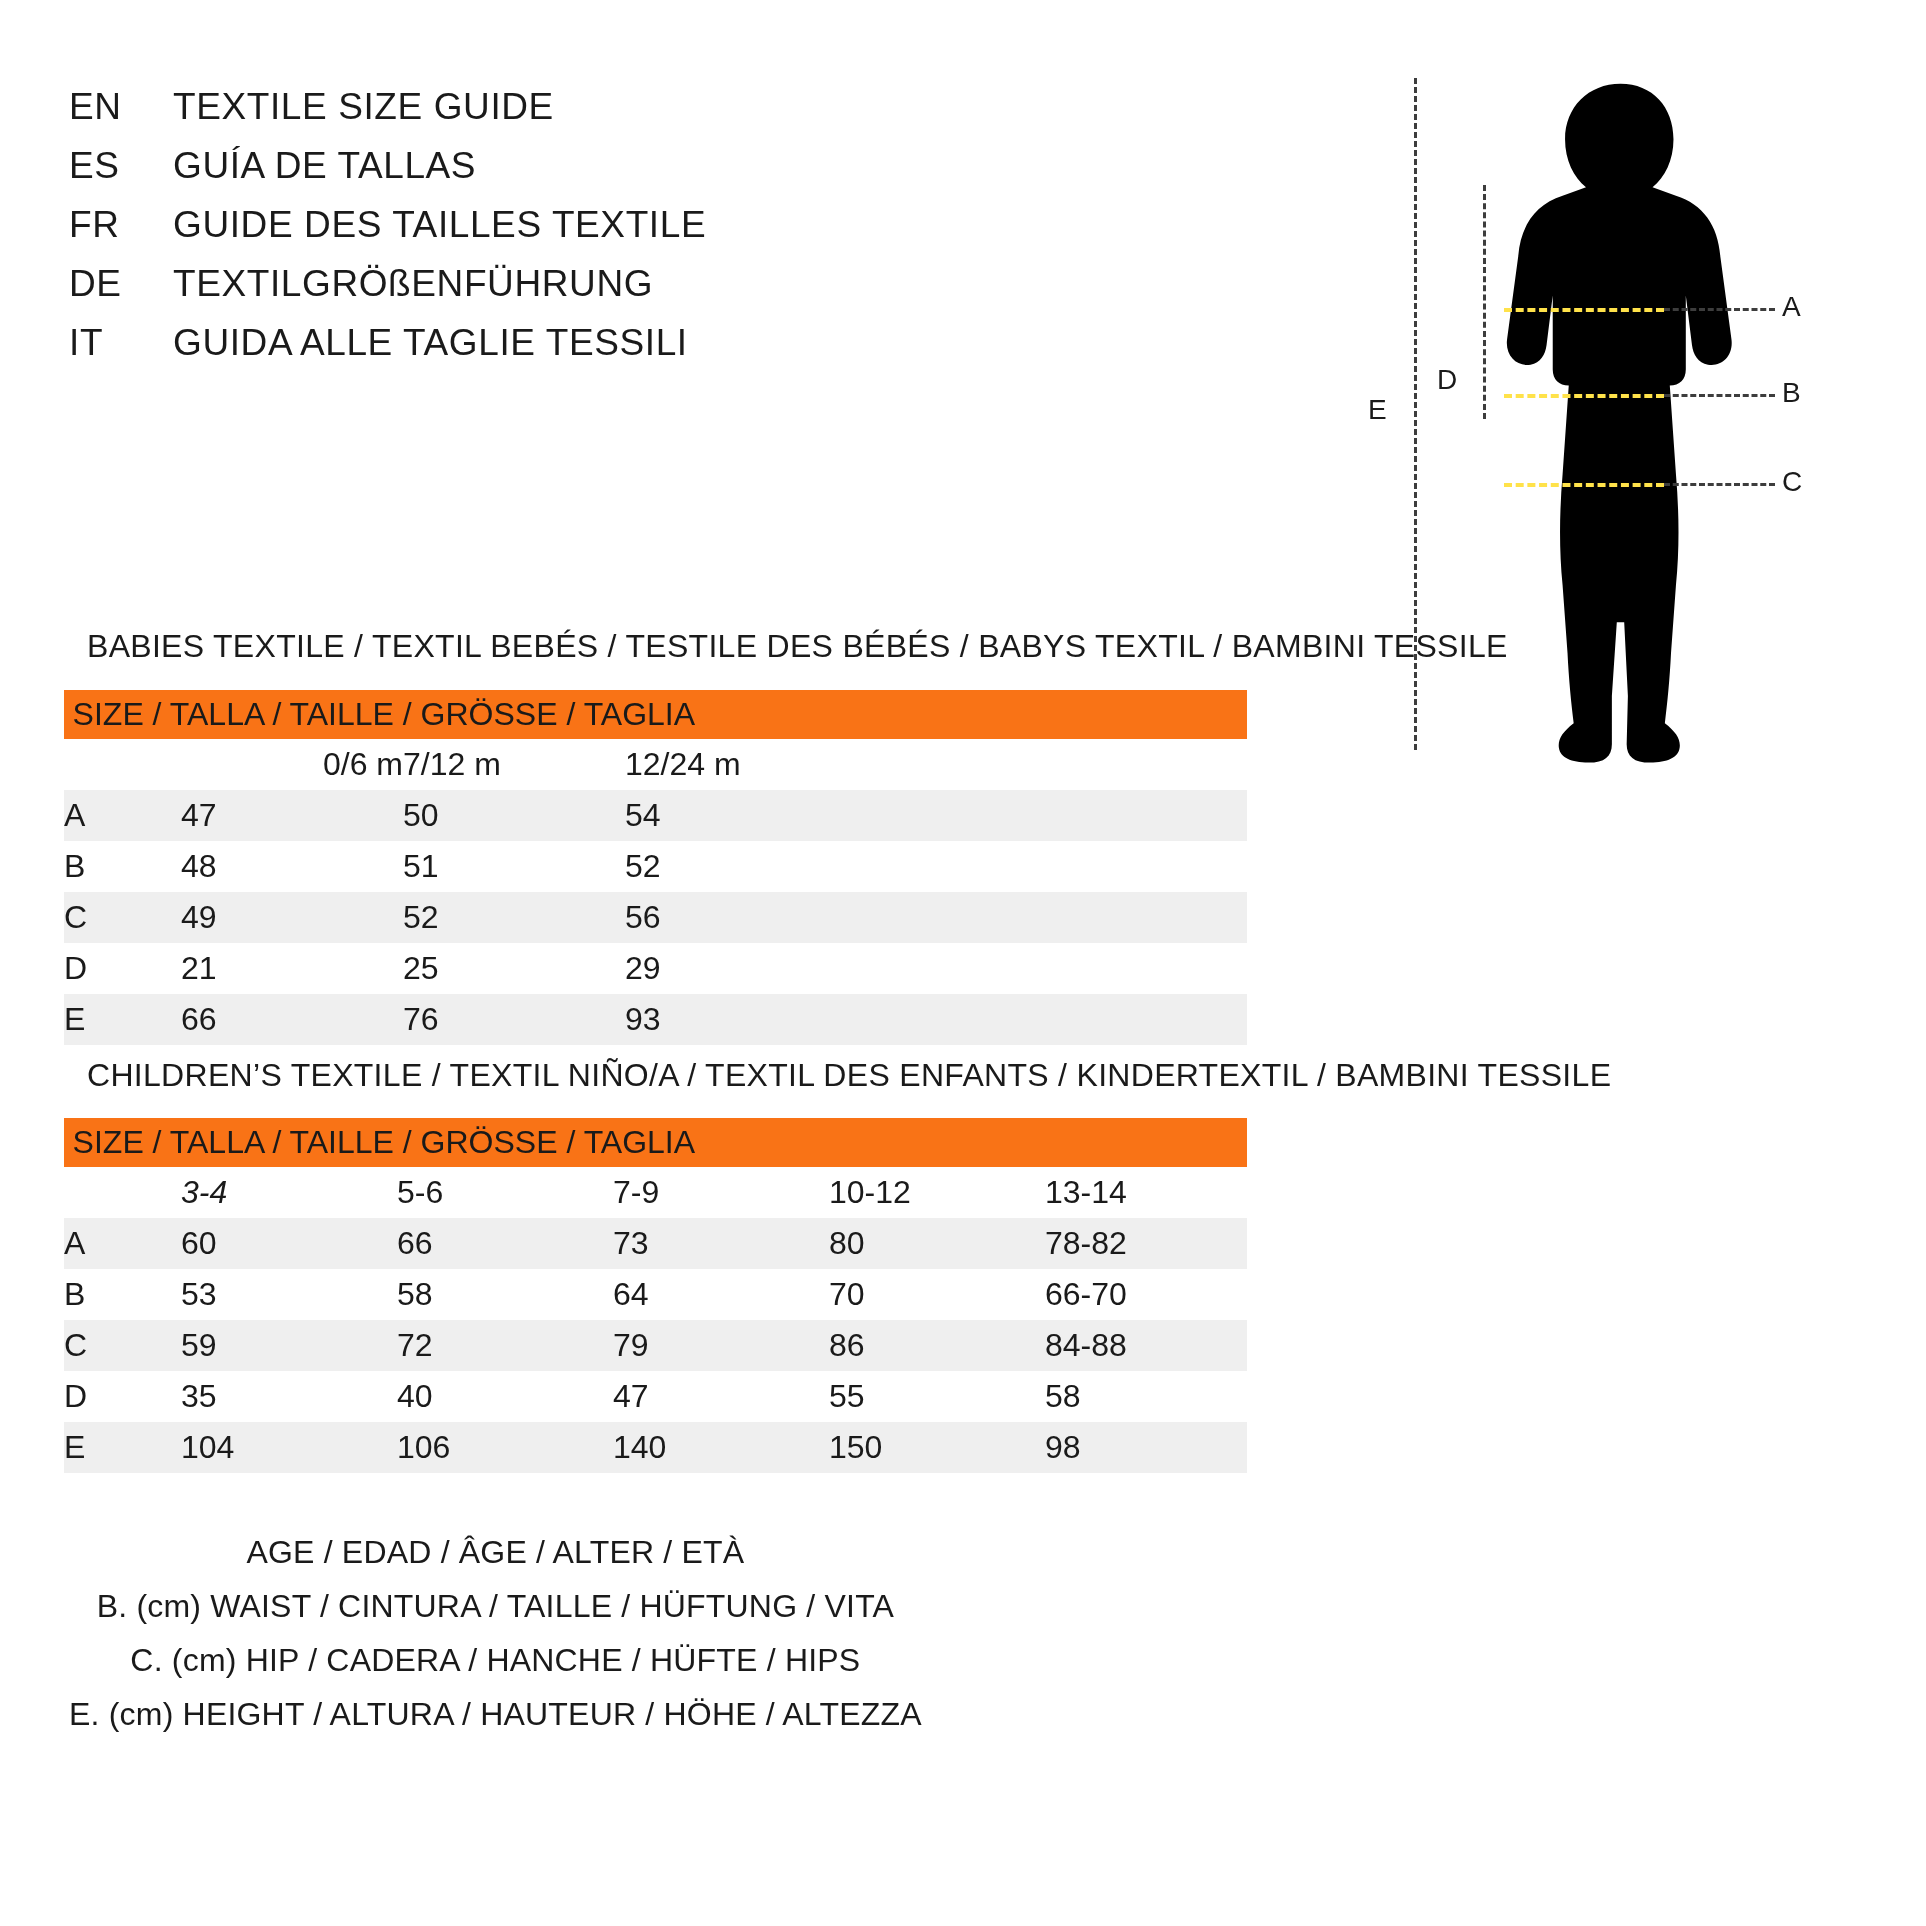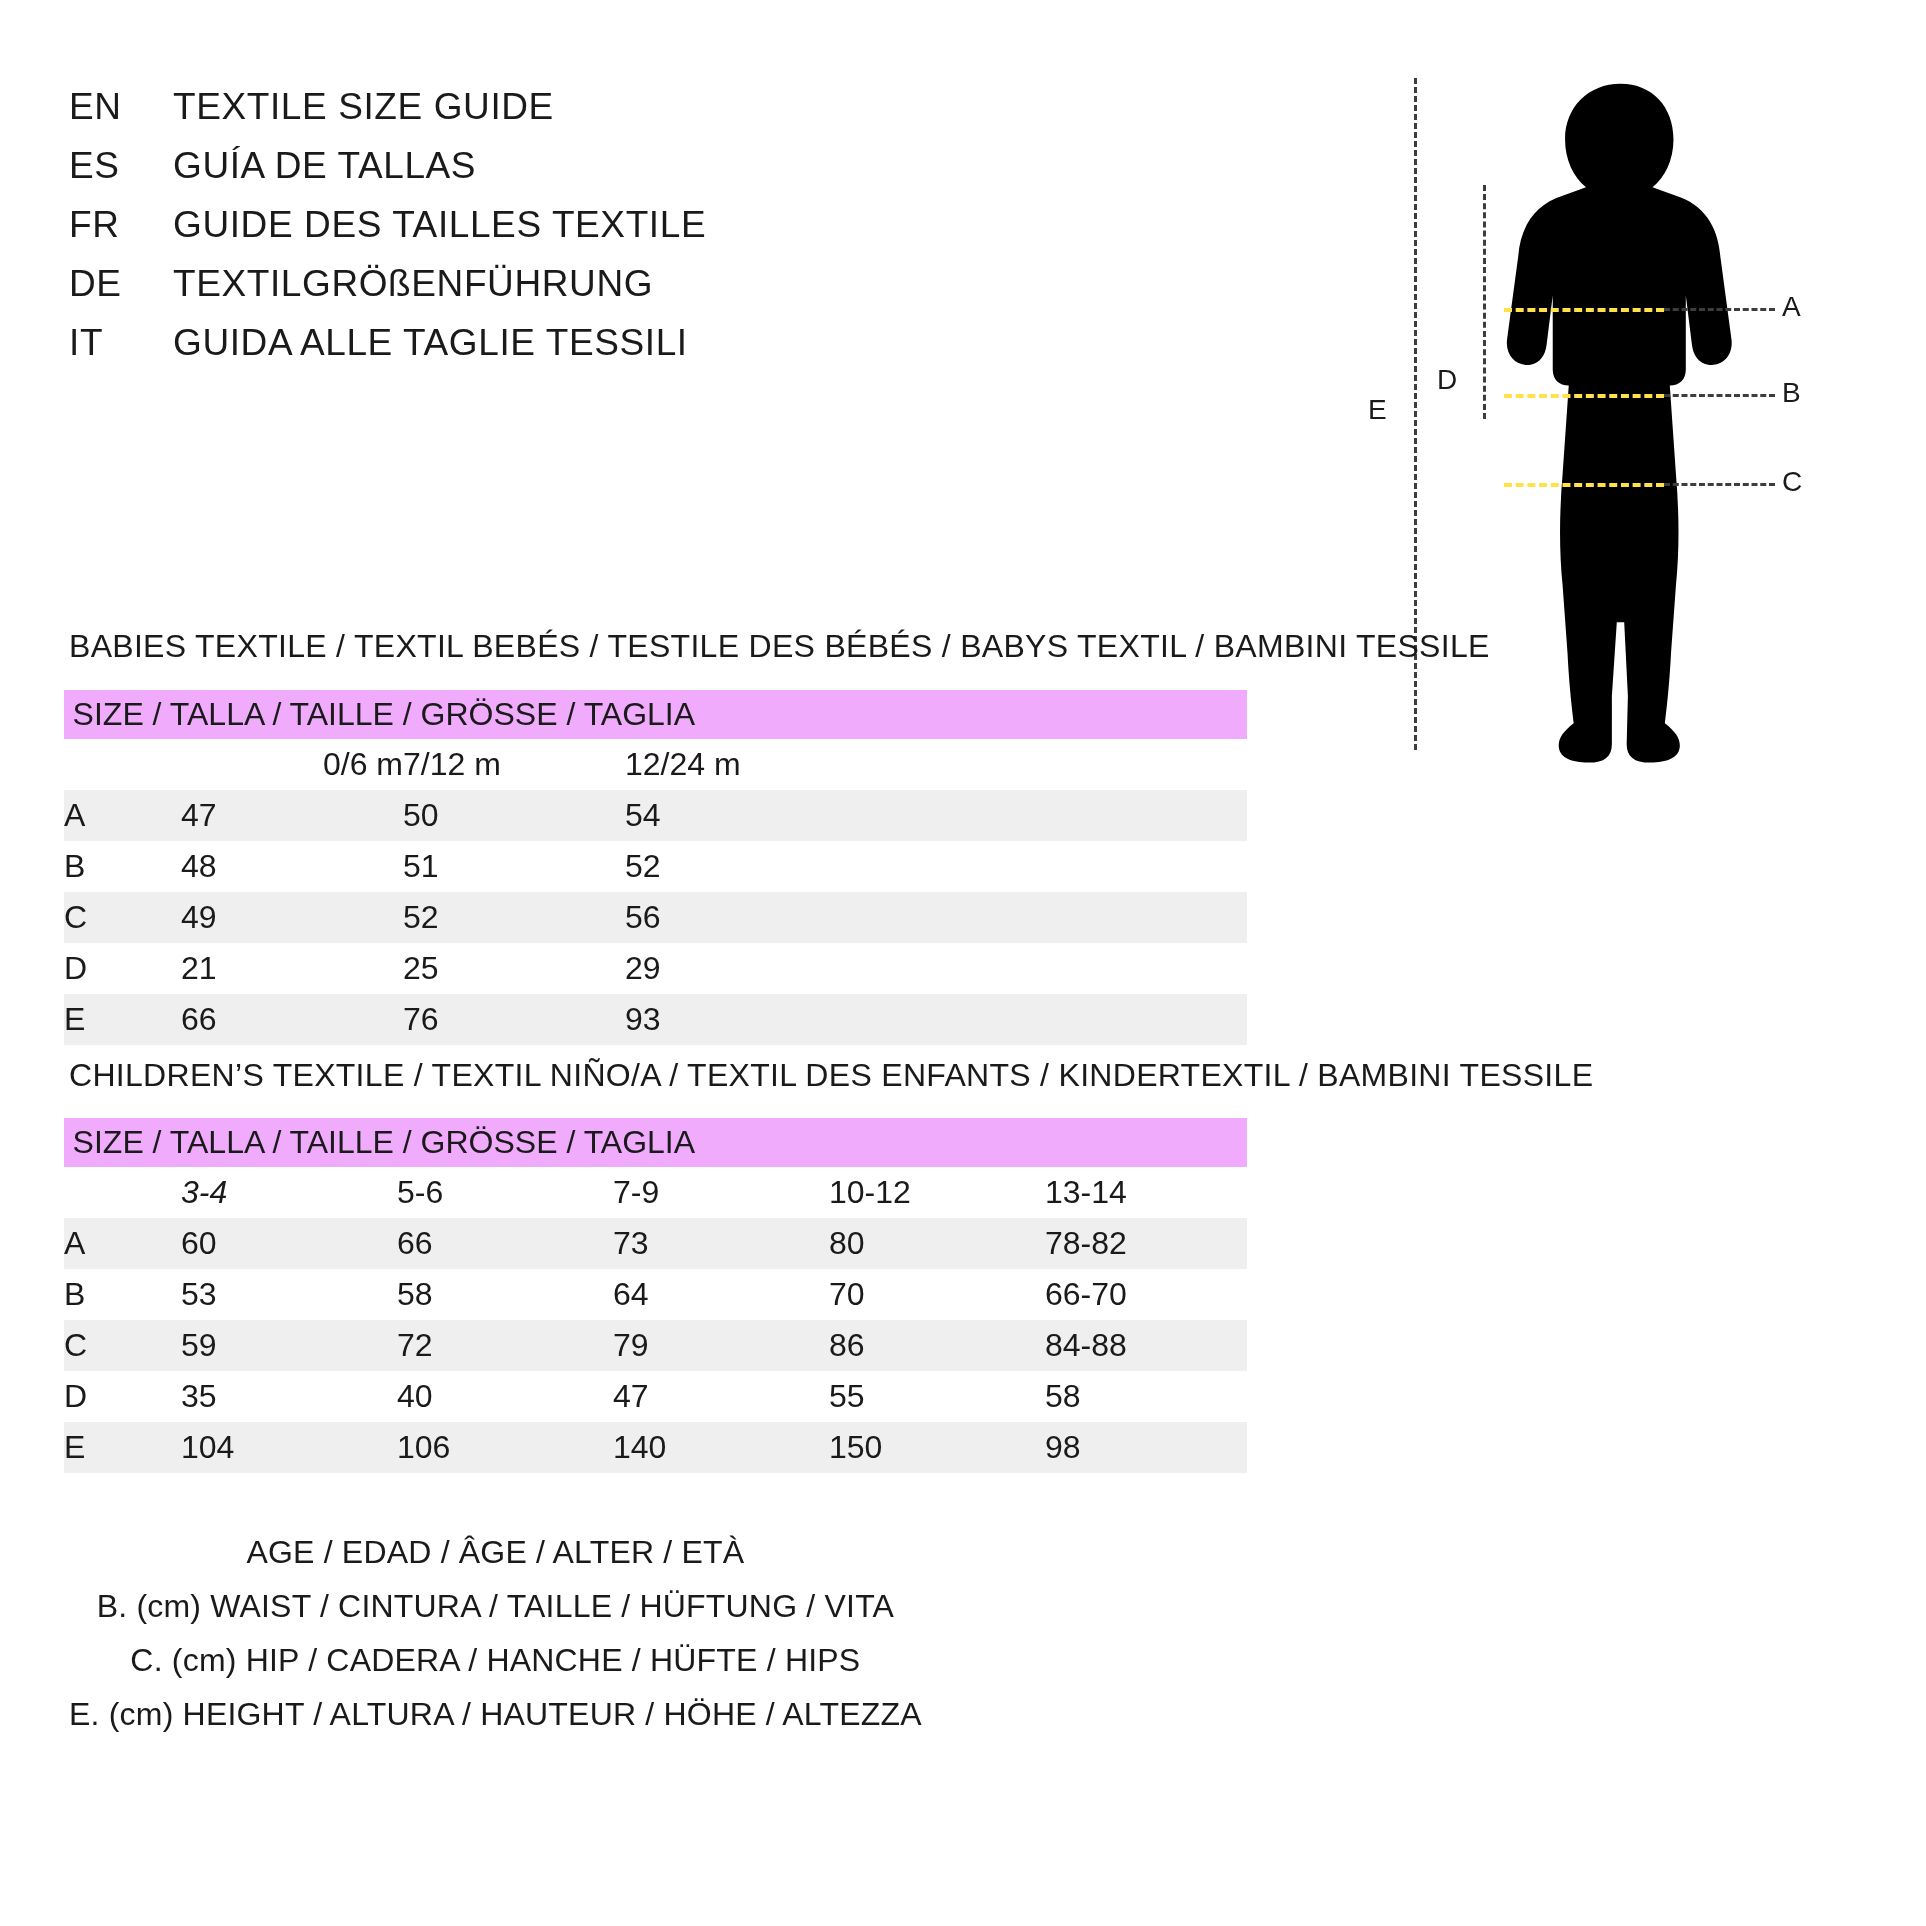--- a/index.html
+++ b/index.html
@@ -66,21 +66,21 @@
   }
   .fig-label {
     position: absolute;
     font-size: 28px;
     color: #1a1a1a;
   }
 
   
   .section-title {
     position: absolute;
-    left: 69px;
+    left: 87px;
     font-size: 32px;
     letter-spacing: 0.3px;
     white-space: nowrap;
   }
 
   
   .size-table {
     position: absolute;
     left: 64px;
     border-collapse: collapse;
@@ -88,21 +88,21 @@
   }
   .size-table th, .size-table td {
     padding: 0;
     margin: 0;
     font-weight: normal;
     text-align: left;
     height: 51px;
     vertical-align: middle;
   }
   .hdr-band td {
-    background: #f0abfc;
+    background: #f97316;
     font-size: 32px;
     height: 49px;
     padding-left: 8.6px;
   }
   .row-shade td { background: #efefef; }
   .row-plain td { background: #ffffff; }
   .col-letter {
     padding-left: 8.6px;
   }
   .val { text-align: left; }

